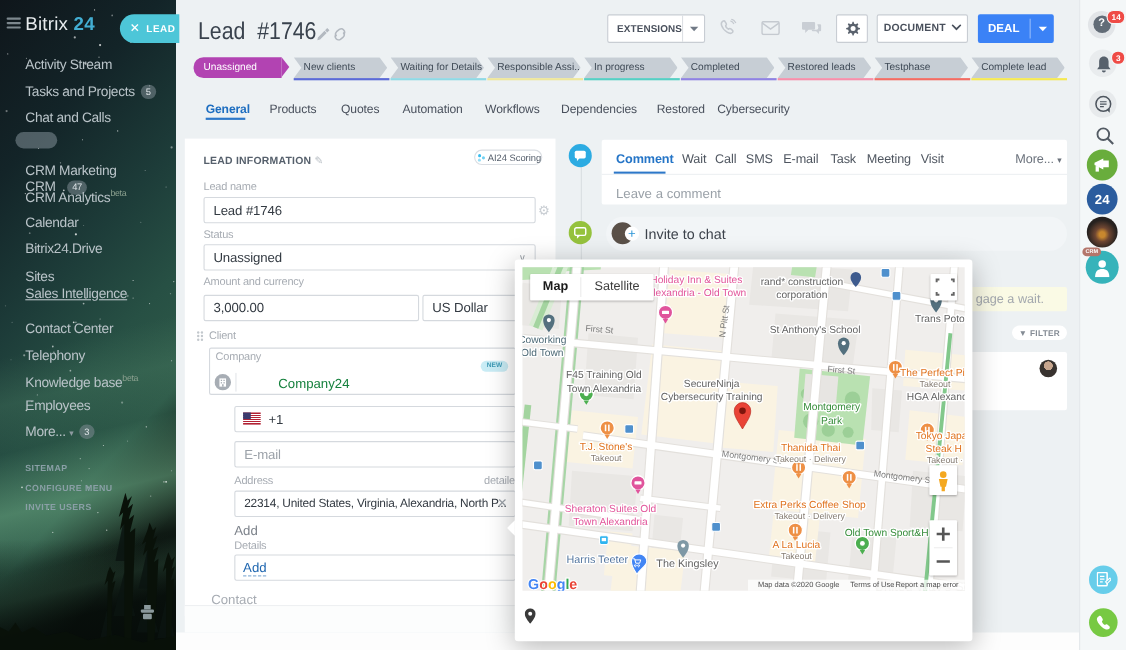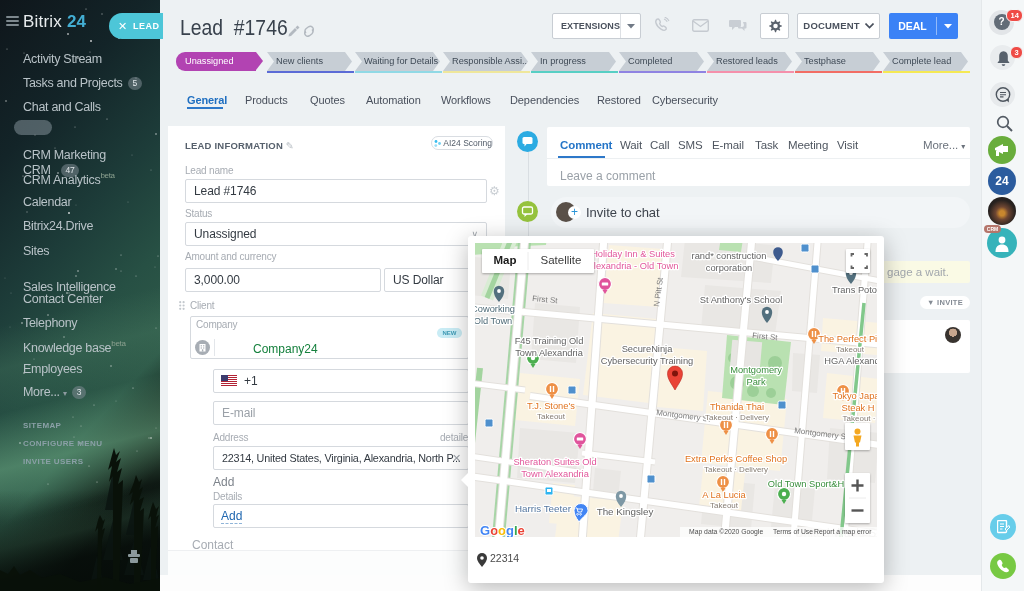--- a/index.html
+++ b/index.html
@@ -211,21 +211,21 @@
 <div id="menu">
 <div class="mi" style="top:52px;">Activity Stream</div>
 <div class="mi" style="top:76px;">Tasks and Projects<span class="badge">5</span></div>
 <div class="mi" style="top:100px;">Chat and Calls</div>
 <div class="mi" style="top:123px;margin-top:40px;">CRM<span class="badge" style="margin-left:10px;">47</span></div>
 <div class="mi" style="top:148px;">CRM Marketing</div>
 <div class="mi" style="top:171px;">CRM Analytics<span class="beta">beta</span></div>
 <div class="mi" style="top:195px;">Calendar</div>
 <div class="mi" style="top:219px;">Bitrix24.Drive</div>
 <div class="mi" style="top:244px;">Sites</div>
-<div class="mi" style="top:280px;">Sales Intelligence</div>
+<div class="mi" style="top:260px;text-decoration:underline;">Sales Intelligence</div>
 <div class="mi" style="top:292px;">Contact Center</div>
 <div class="mi" style="top:316px;">Telephony</div>
 <div class="mi" style="top:339px;">Knowledge base<span class="beta">beta</span></div>
 <div class="mi" style="top:362px;">Employees</div>
 <div class="mi" style="top:385px;">More... <span style="font-size:8px;color:#8d9aa0;">▾</span><span class="badge">3</span></div>
 <div class="mi2" style="top:421px;">SITEMAP</div>
 <div class="mi2" style="top:439px;">CONFIGURE MENU</div>
 <div class="mi2" style="top:457px;">INVITE USERS</div>
 </div>
 <div id="leadtab" class="abs"><span class="x">✕</span>LEAD</div>
@@ -380,21 +380,21 @@
 <div style="position:absolute;left:13px;top:42px;font-size:12px;color:#9aa1a8;">Leave a comment</div>
 </div>
 <div id="tpill" class="abs">
 <div style="position:absolute;left:5px;top:5px;width:20px;height:20px;border-radius:50%;background:#5a5048;overflow:hidden;"></div>
 <div style="position:absolute;left:17px;top:9px;width:13px;height:13px;border-radius:50%;background:#fff;color:#2a94d6;font-size:12px;line-height:12px;text-align:center;">+</div>
 <div style="position:absolute;left:35px;top:8px;font-size:13px;color:#3d434c;">Invite to chat</div>
 </div>
 <div id="ybox" class="abs">
     <span style="position:absolute;left:336px;">gage a wait.</span>
   </div>
-<div id="fpill" class="abs">▼ INVITE</div>
+<div id="fpill" class="abs">▼ FILTER</div>
 <div id="wcard" class="abs">
 <div style="position:absolute;left:394px;top:7px;width:16px;height:16px;border-radius:50%;background:radial-gradient(circle at 50% 35%, #c7a68e 0 30%, #38332f 32%);"></div>
 </div>
 <div id="bstrip" class="abs"></div>
 <div class="abs" style="left:168px;top:550px;width:337px;height:1px;background:#eef0f2;z-index:2;"></div>
 <div class="abs" style="left:168px;top:551px;width:337px;height:24px;background:#fcfdfd;z-index:1;"></div>
 
 <div id="rail" class="abs">
 <div style="position:absolute;left:7px;top:10px;width:25px;height:25px;border-radius:50%;background:#e2e5e8;"></div>
 <div style="position:absolute;left:11.5px;top:14px;width:16px;height:16px;border-radius:50%;background:#626c77;color:#fff;font-size:10px;font-weight:bold;text-align:center;line-height:16px;">?</div>
@@ -708,15 +708,14 @@
 <path d="M383.5 274.5 h12"></path>
 </g>
 <line x1="381" y1="262" x2="398" y2="262" stroke="#ececec"></line>
 </svg>
     </div>
   <svg style="position:absolute;left:9px;top:317px;" width="10" height="14">
       <path d="M5 0 a5 5 0 0 1 5 5 c0 3.5 -5 9 -5 9 c0 0 -5 -5.5 -5 -9 a5 5 0 0 1 5 -5 Z" fill="#3a3a3a"></path>
       <circle cx="5" cy="5" r="1.8" fill="#fff"></circle>
     </svg>
 <div id="mapaddr">
-      <div>22314</div>
     </div>
 </div>
 
 </body></html>

